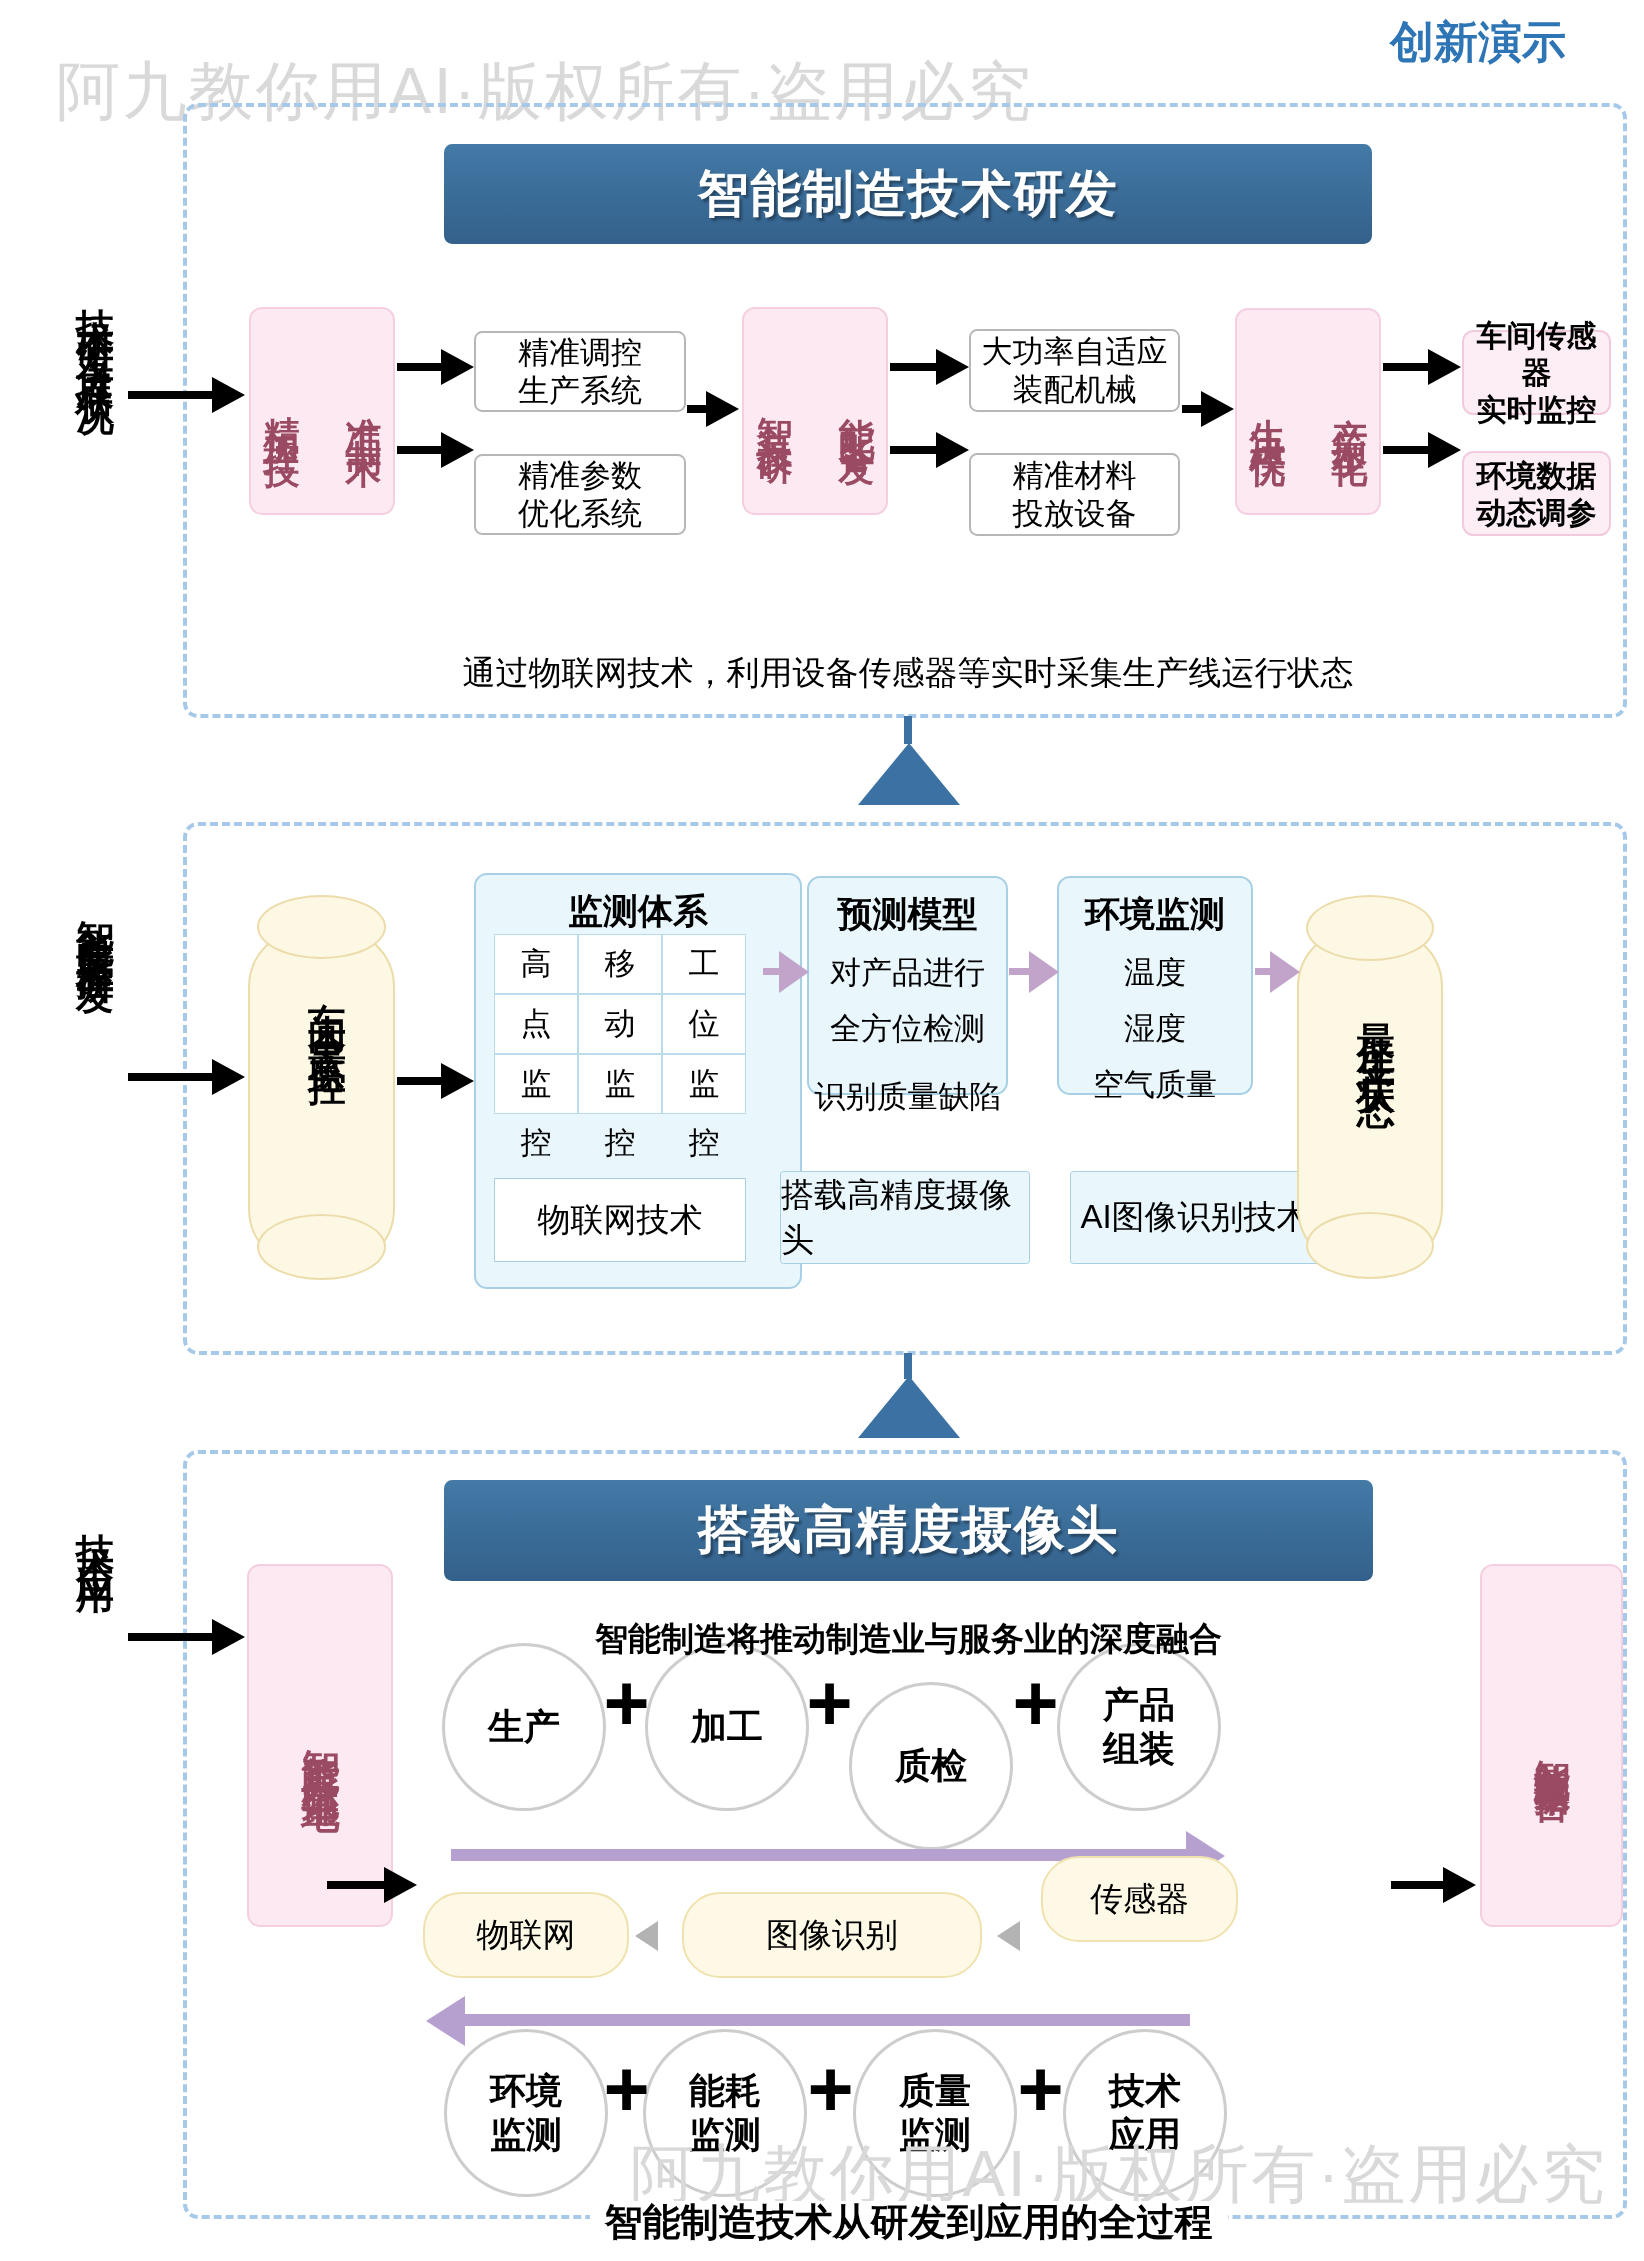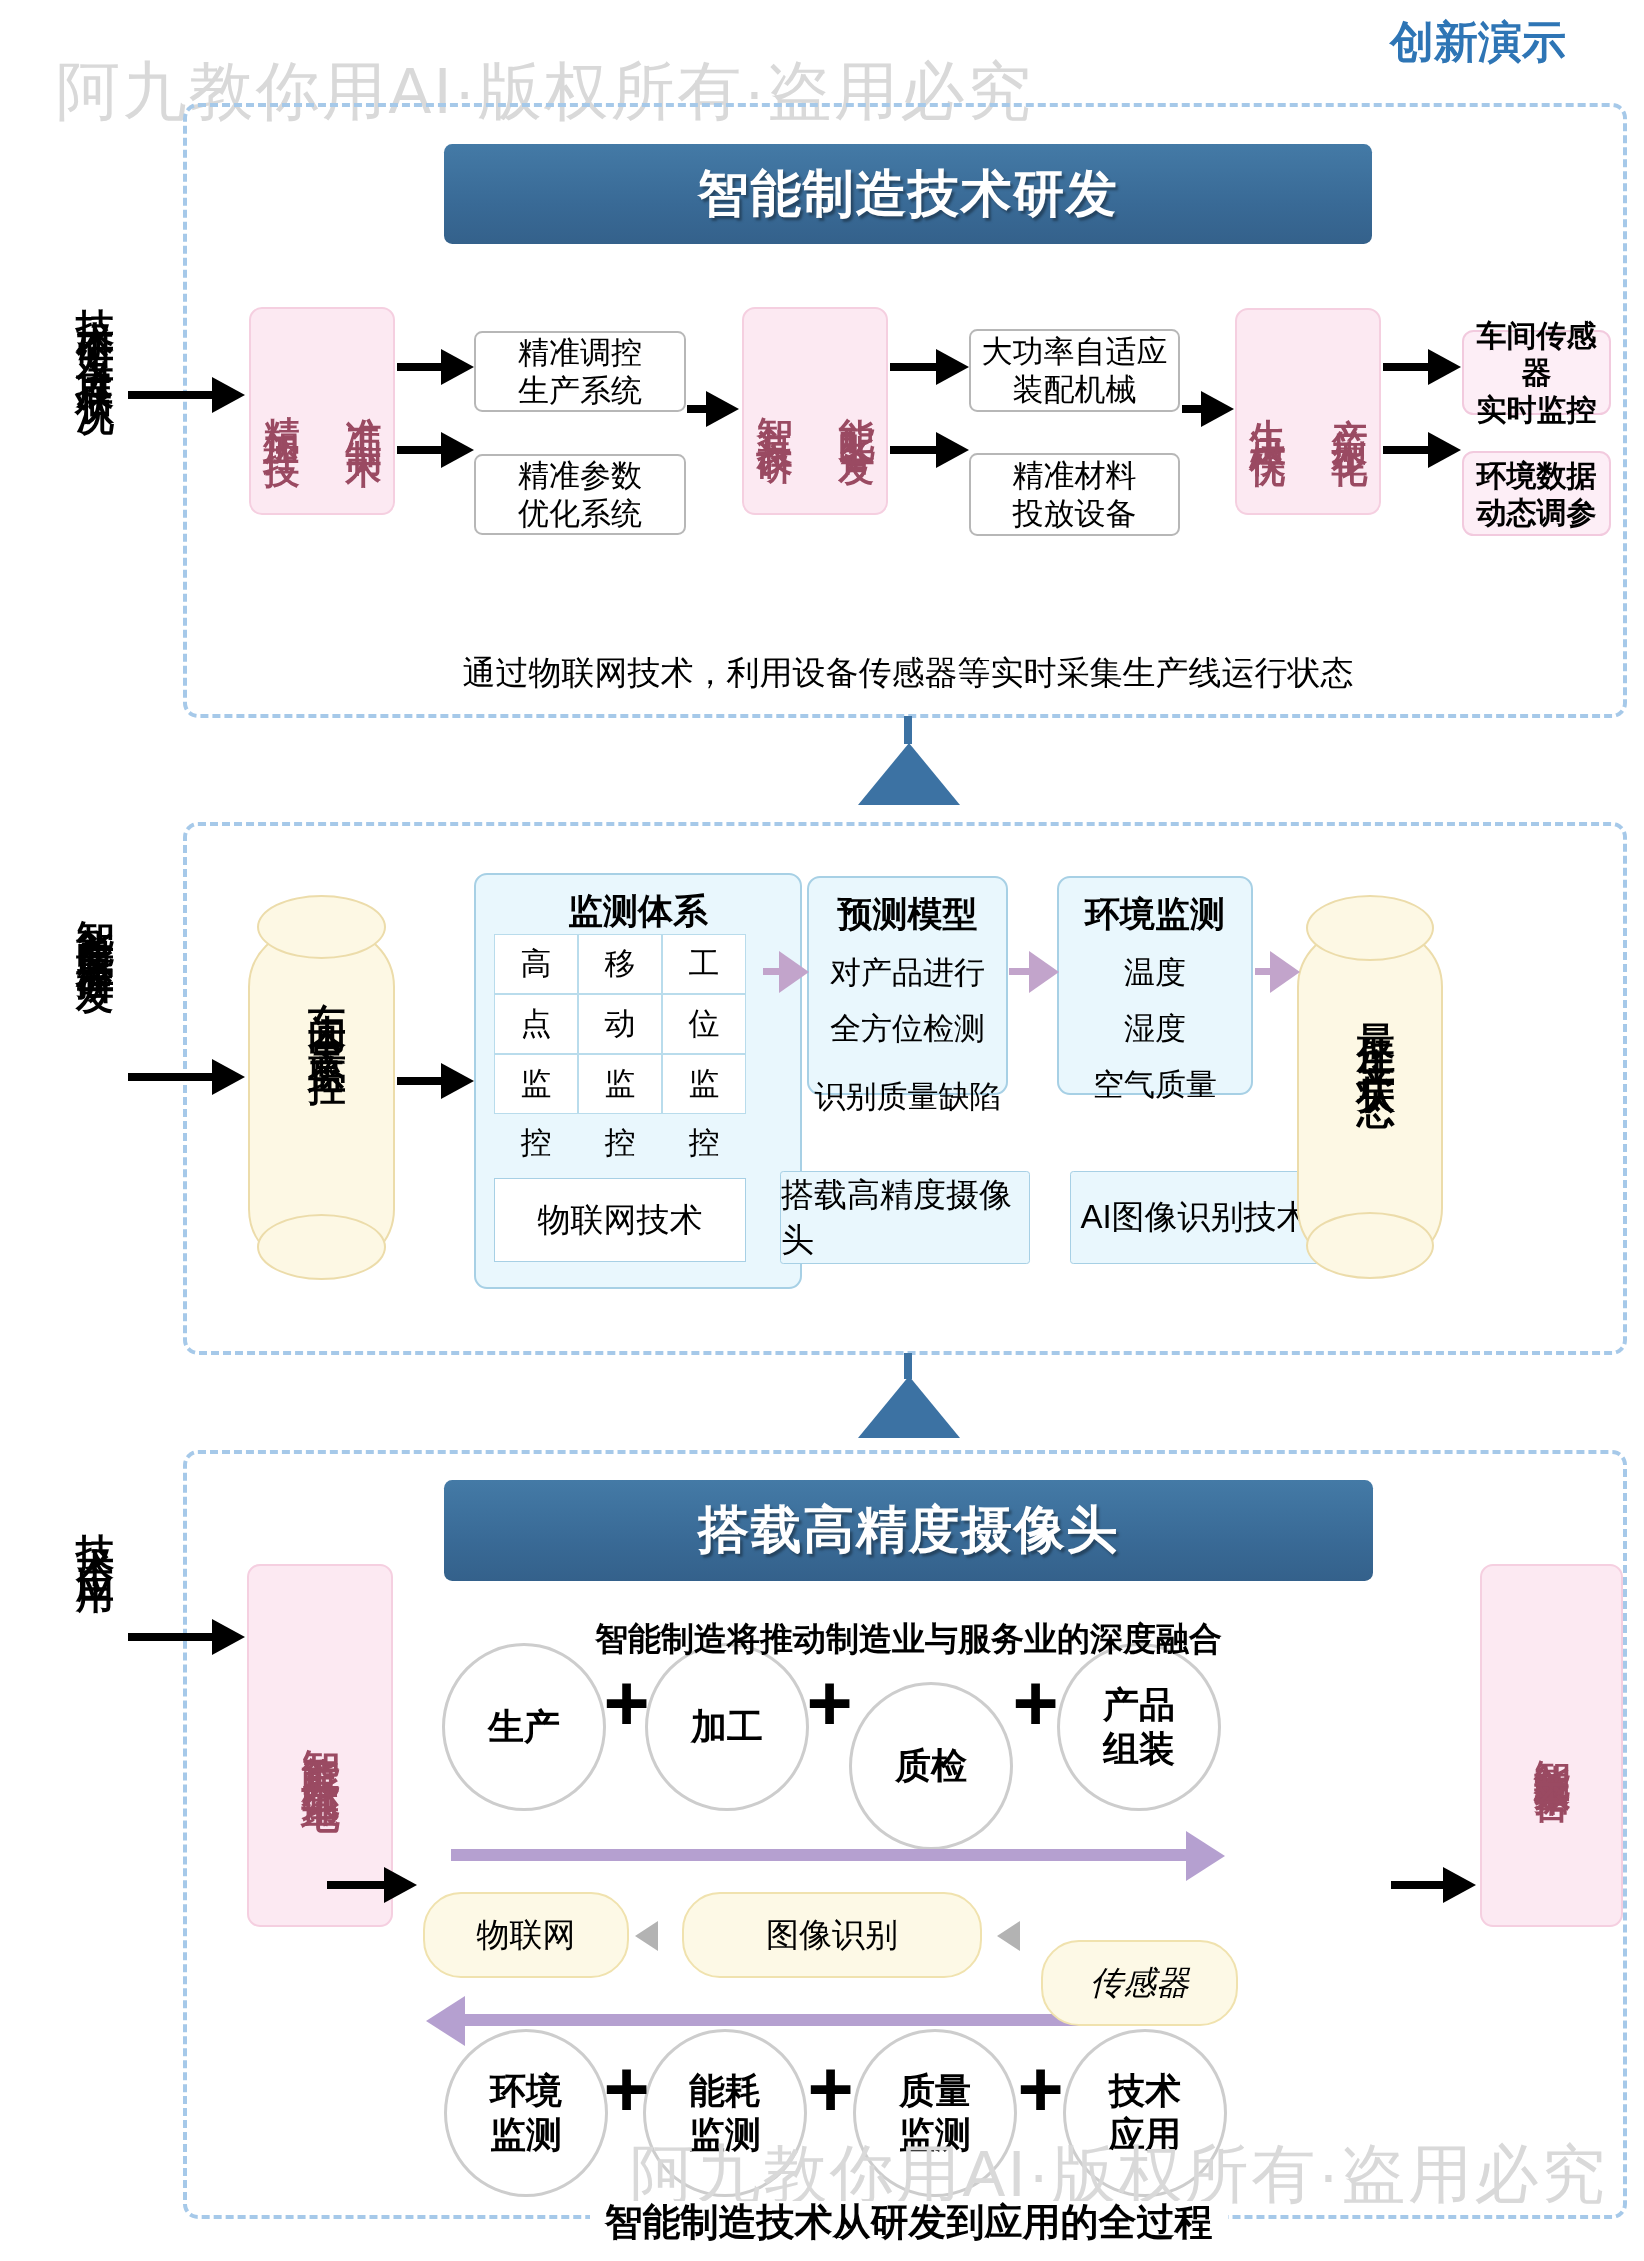--- a/index.html
+++ b/index.html
@@ -216,21 +216,21 @@
   <div class="bar" style="left:451px; top:1849px; width:737px;"></div>
   <div class="tri-r" style="left:1186px; top:1831px;"></div>
 
   <div class="arrow" style="left:327px; top:1881px; width:59px;"></div>
   <div class="arrow" style="left:1391px; top:1881px; width:54px;"></div>
 
   <div class="pill" style="left:423px; top:1892px; width:206px; height:86px;">物联网</div>
   <div class="gtri-l" style="left:635px; top:1921px;"></div>
   <div class="pill" style="left:682px; top:1892px; width:300px; height:86px;">图像识别</div>
   <div class="gtri-l" style="left:997px; top:1921px;"></div>
-  <div class="pill" style="left:1041px; top:1940px; width:197px; height:86px;font-style:italic;">传感器</div>
+  <div class="pill" style="left:1041px; top:1856px; width:197px; height:86px;">传感器</div>
 
   <div class="tri-l" style="left:426px; top:1996px;"></div>
   <div class="bar" style="left:463px; top:2014px; width:727px;"></div>
 
   <div class="circle" style="left:444px; top:2029px;">
       <span style="width:79px;">环境监测</span>
     </div>
   <div class="plus" style="left:597px; top:2049px;">+</div>
   <div class="circle" style="left:643px; top:2029px;">
       <span style="width:79px;">能耗监测</span>

